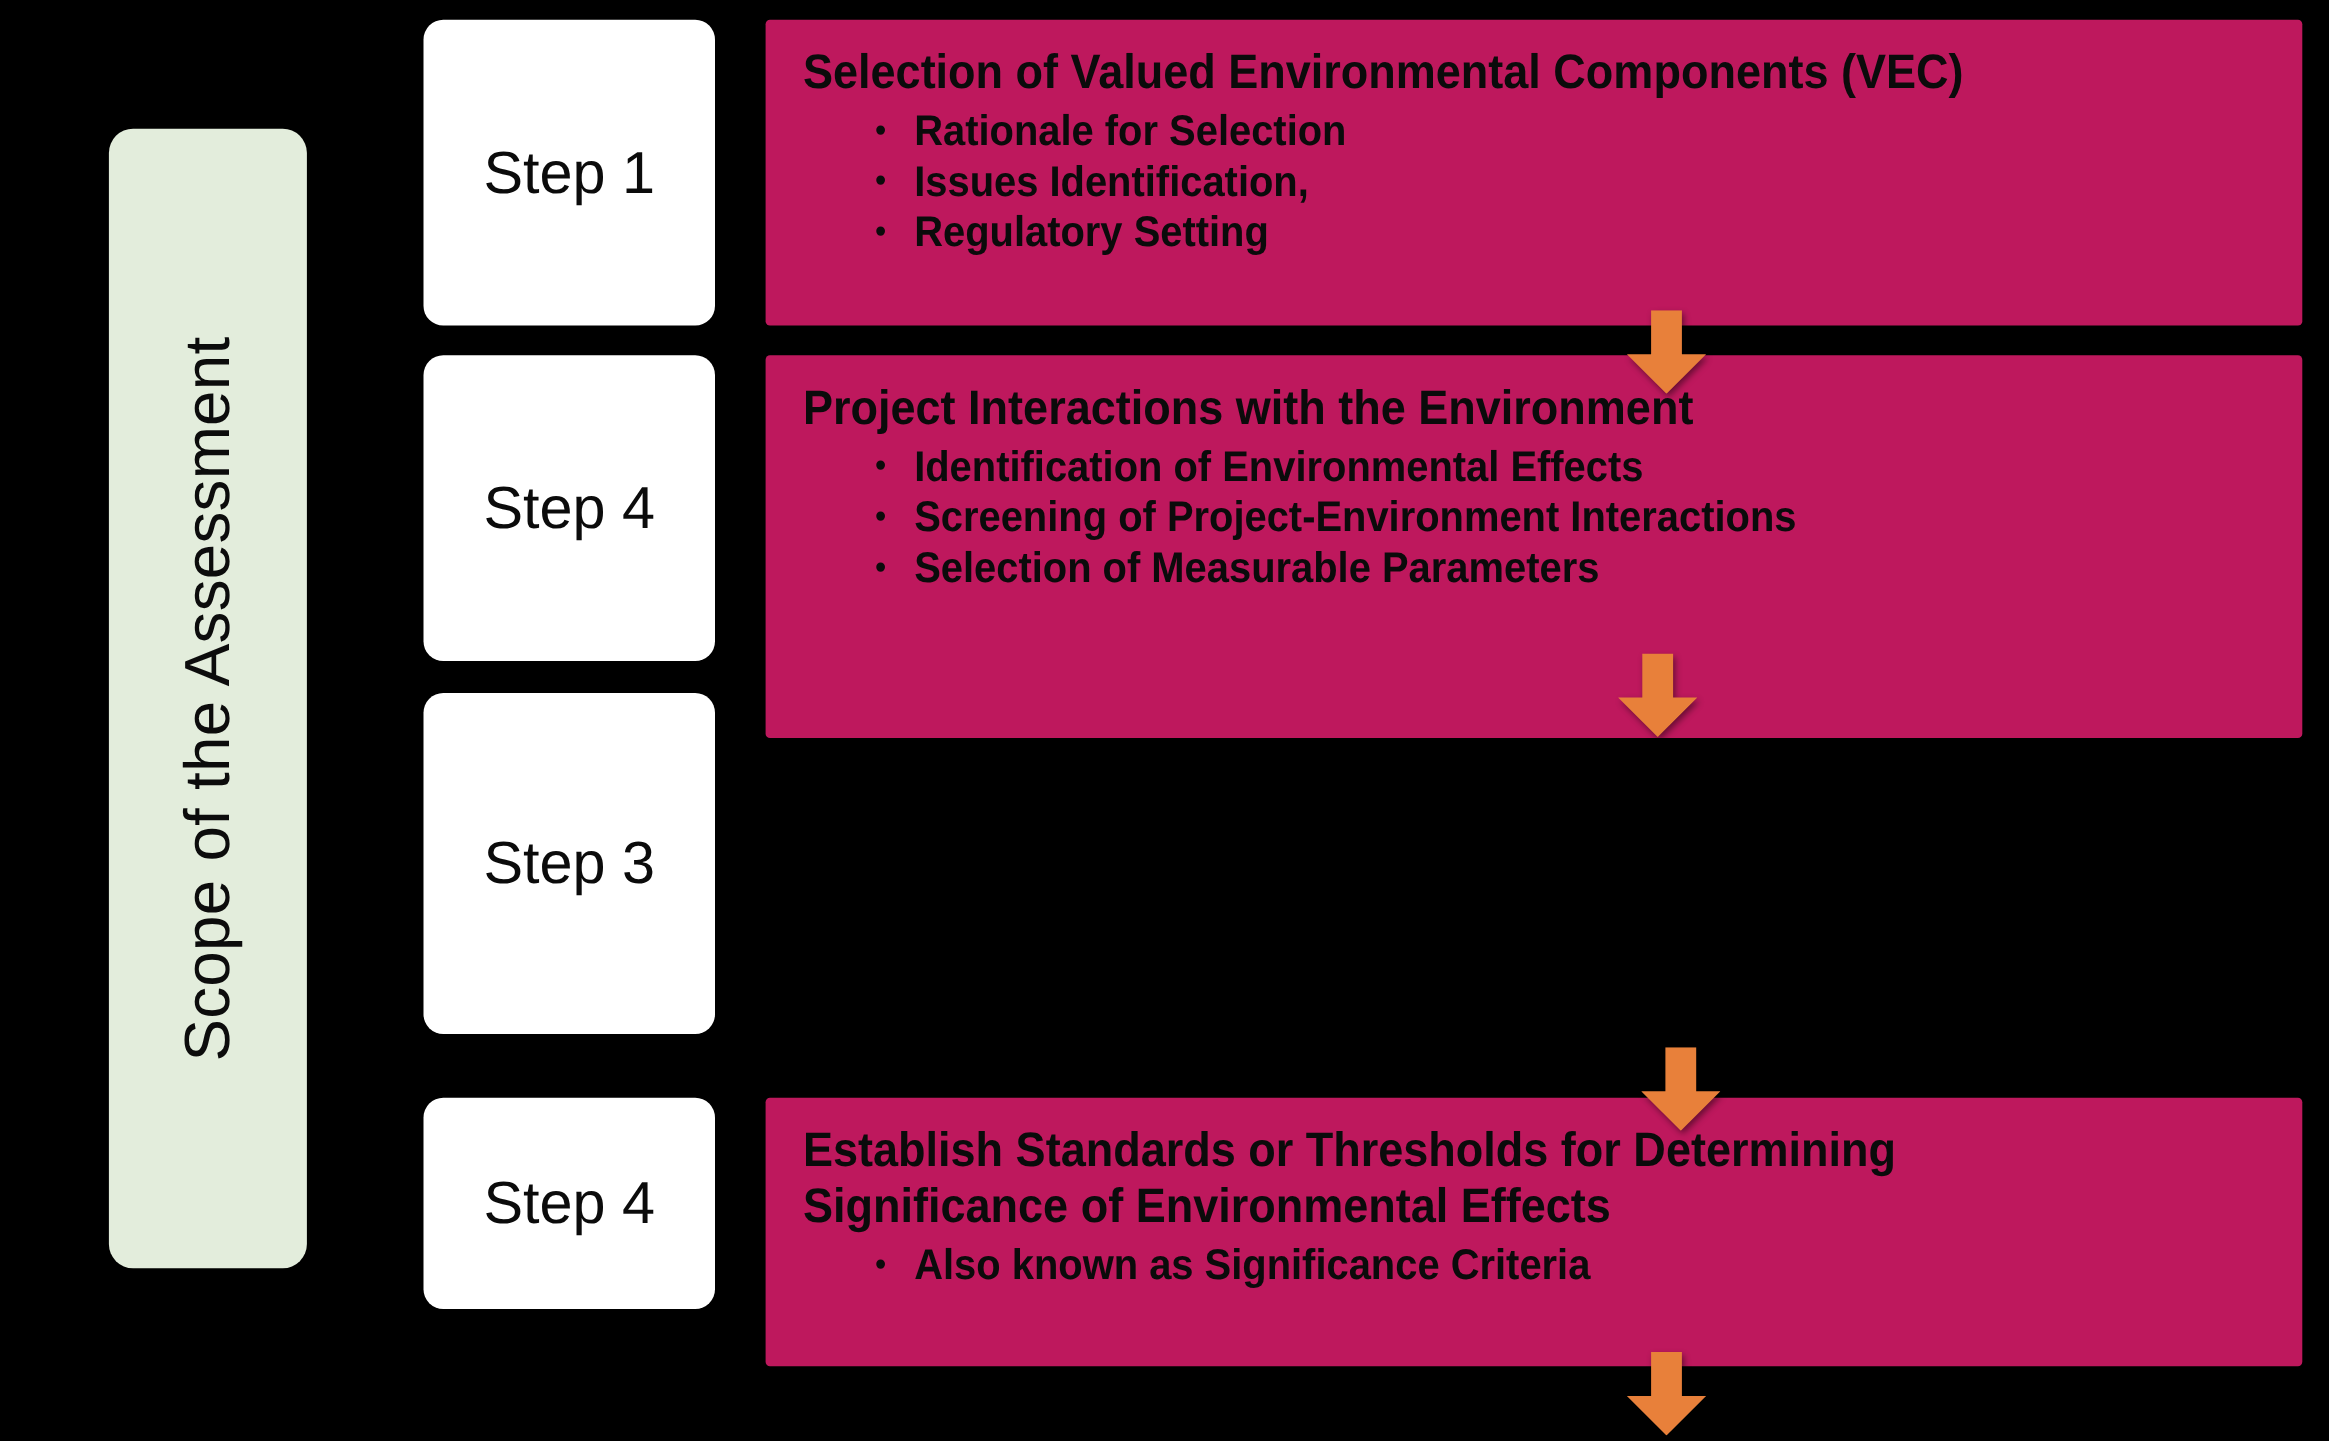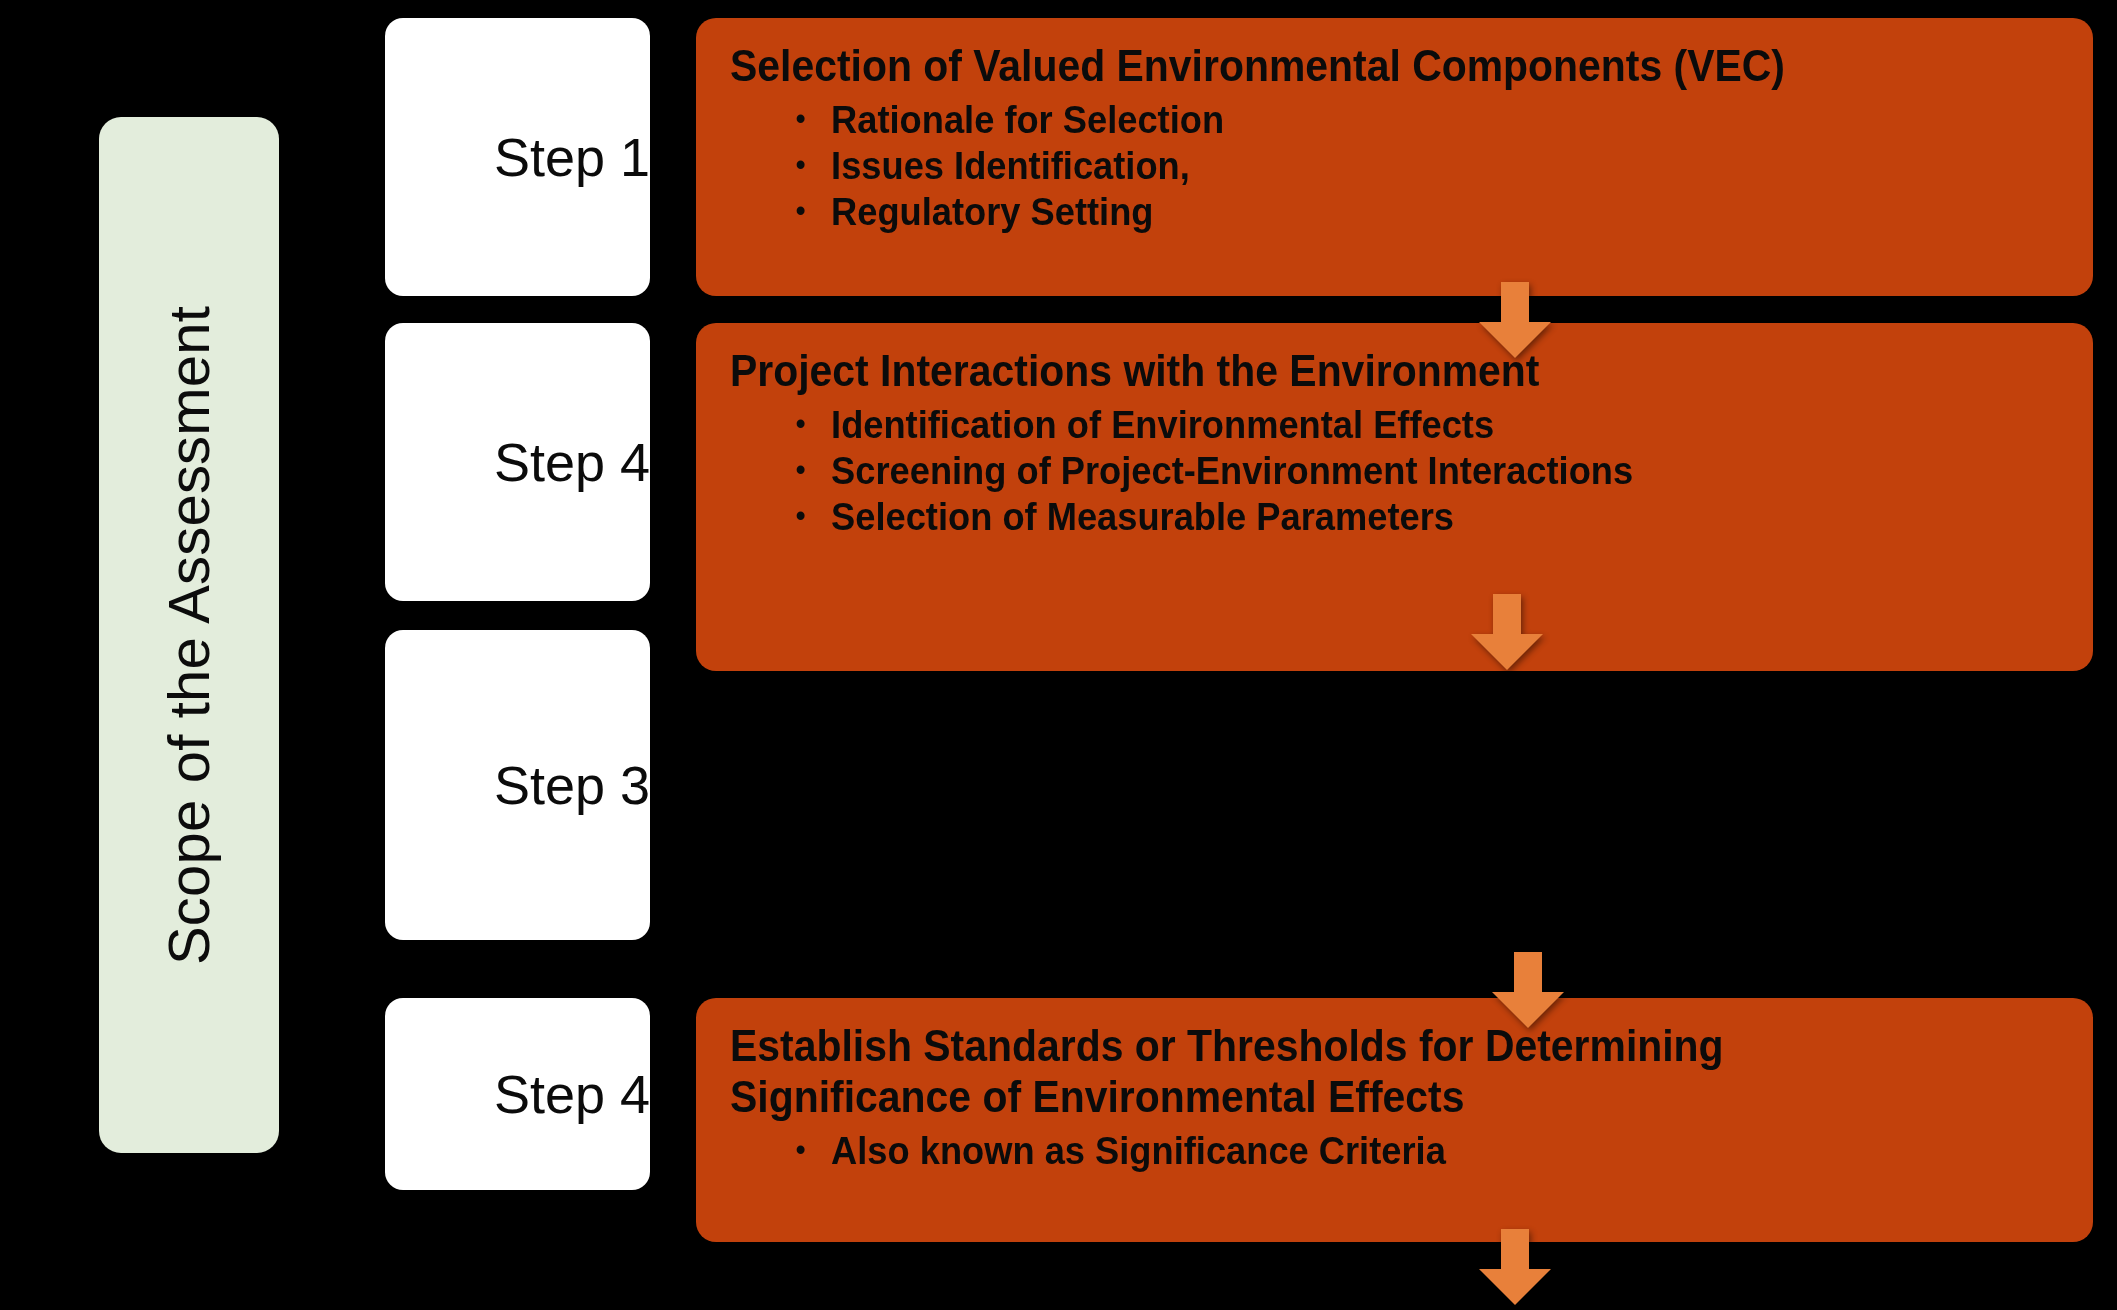--- a/index.html
+++ b/index.html
@@ -62,43 +62,43 @@
 
   .step-box {
     position: absolute;
     left: 0;
     top: 0;
     width: 265px;
     background: #FFFFFF;
     border-radius: 18px;
     display: flex;
     align-items: center;
-    justify-content: flex-end;
+    justify-content: center;
     box-shadow: 0 3px 7px rgba(0,0,0,0.30);
   }
   .row-1 .step-box { height: 278px; }
   .row-2 .step-box { height: 278px; }
   .row-3 .step-box { height: 310px; }
   .row-4 .step-box { height: 192px; }
 
   .step-label {
     font-family: "Liberation Sans", sans-serif;
     font-size: 54px;
     font-weight: 400;
     color: #0b0b0b;
     letter-spacing: 0px;
   }
 
   .content-card {
     position: absolute;
     left: 311px;
     right: 24px;
     top: 0;
-    background: #c2410c;
-    border-radius: 20px;
+    background: #be185d;
+    border-radius: 4px;
     box-shadow: 0 3px 7px rgba(0,0,0,0.30);
     padding: 22px 34px 20px 34px;
     box-sizing: border-box;
   }
   .row-1 .content-card { height: 278px; }
   .row-2 .content-card { height: 348px; }
   .row-3 .content-card { height: 322px; }
   .row-4 .content-card { height: 244px; }
 
   .card-heading {

